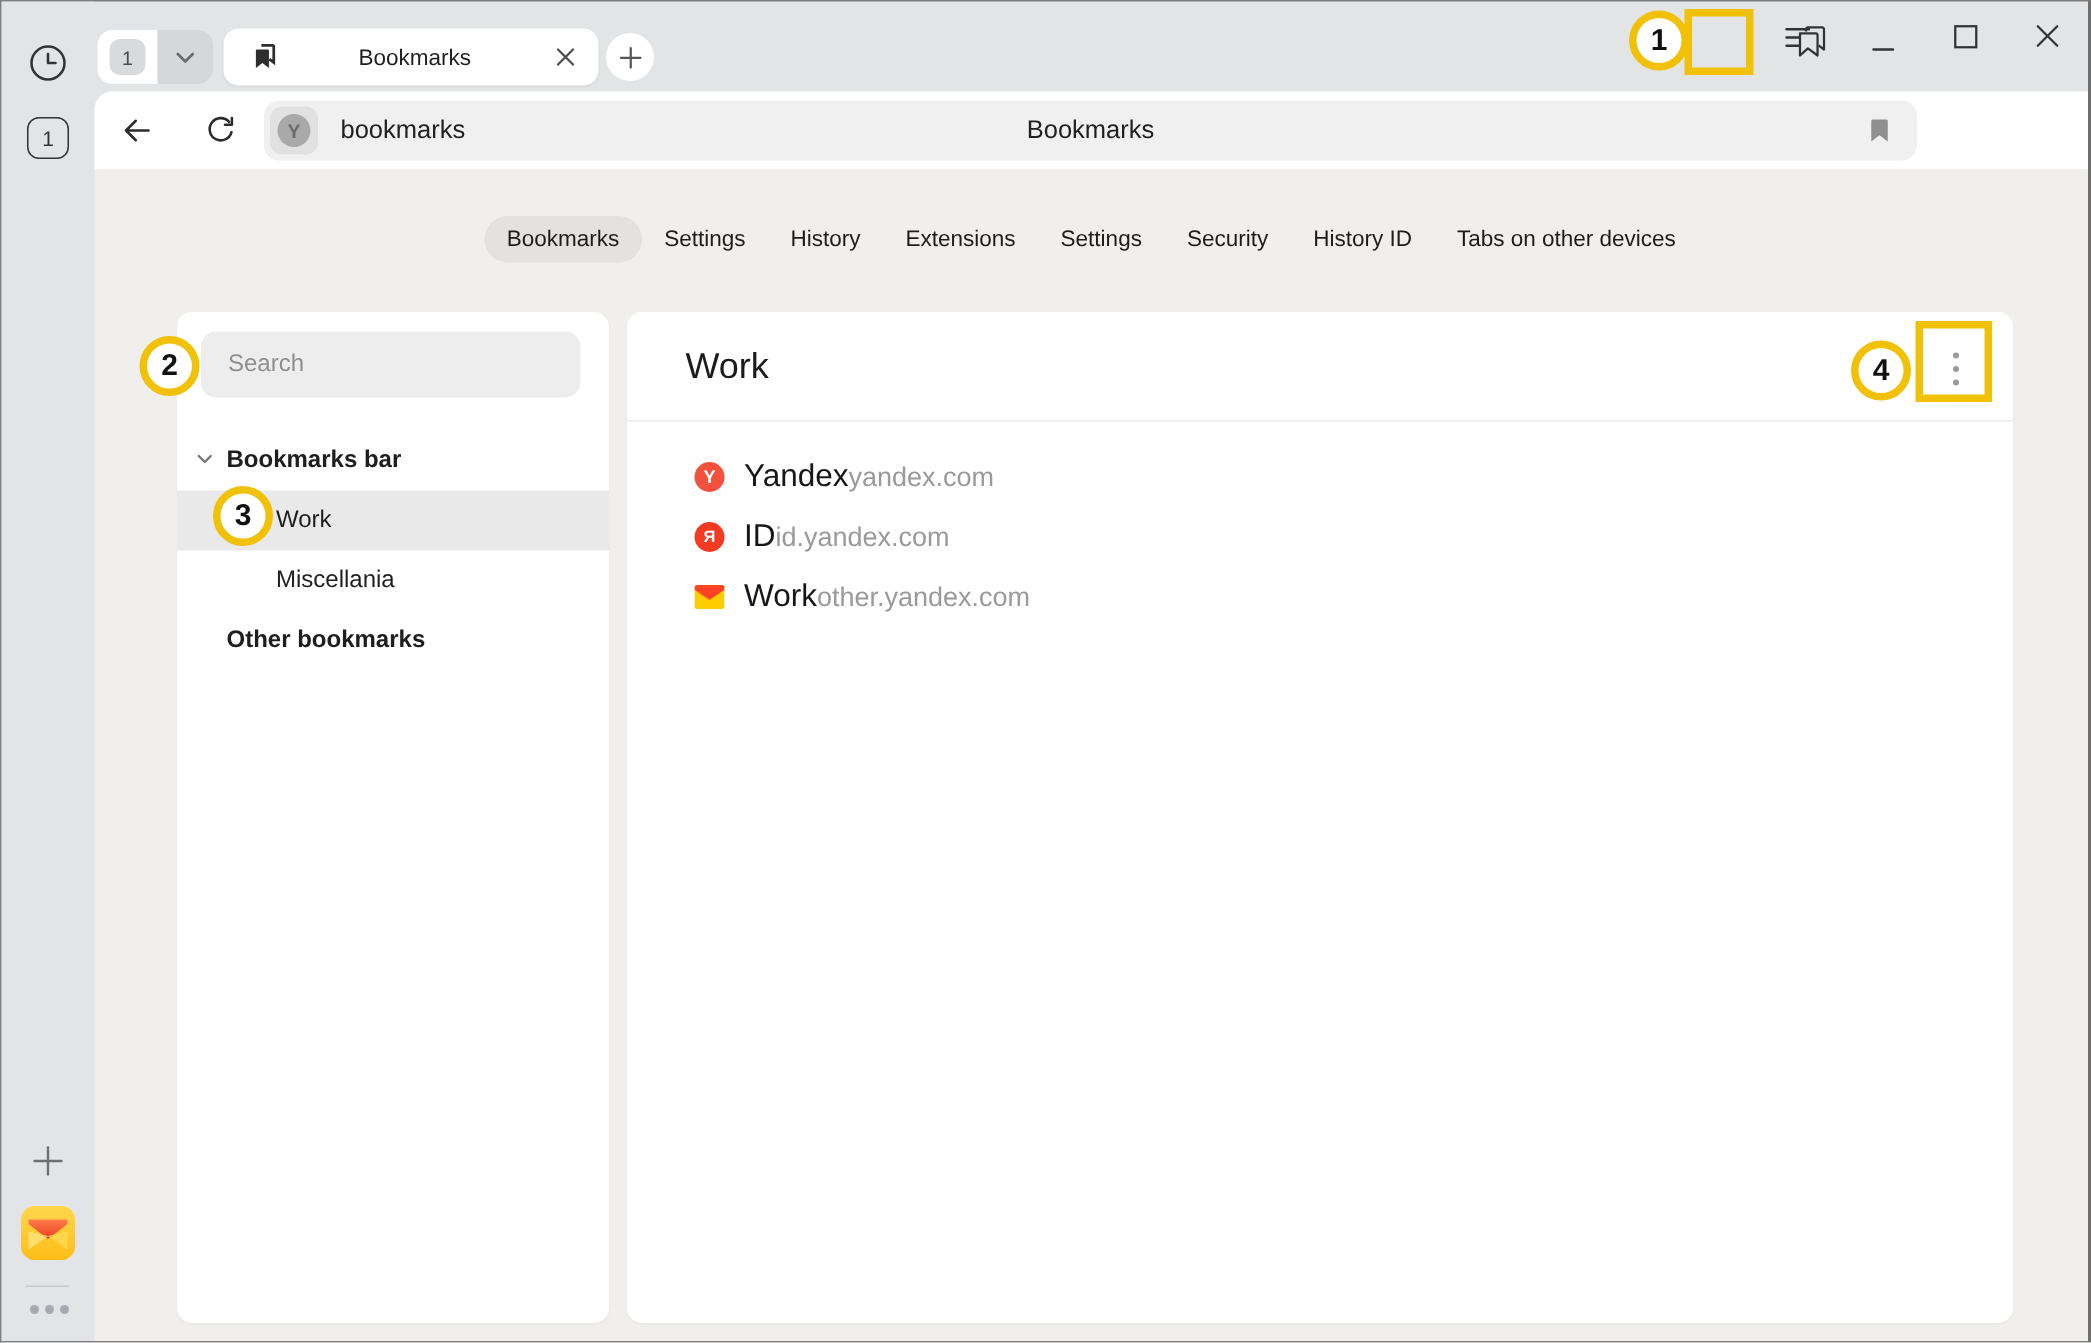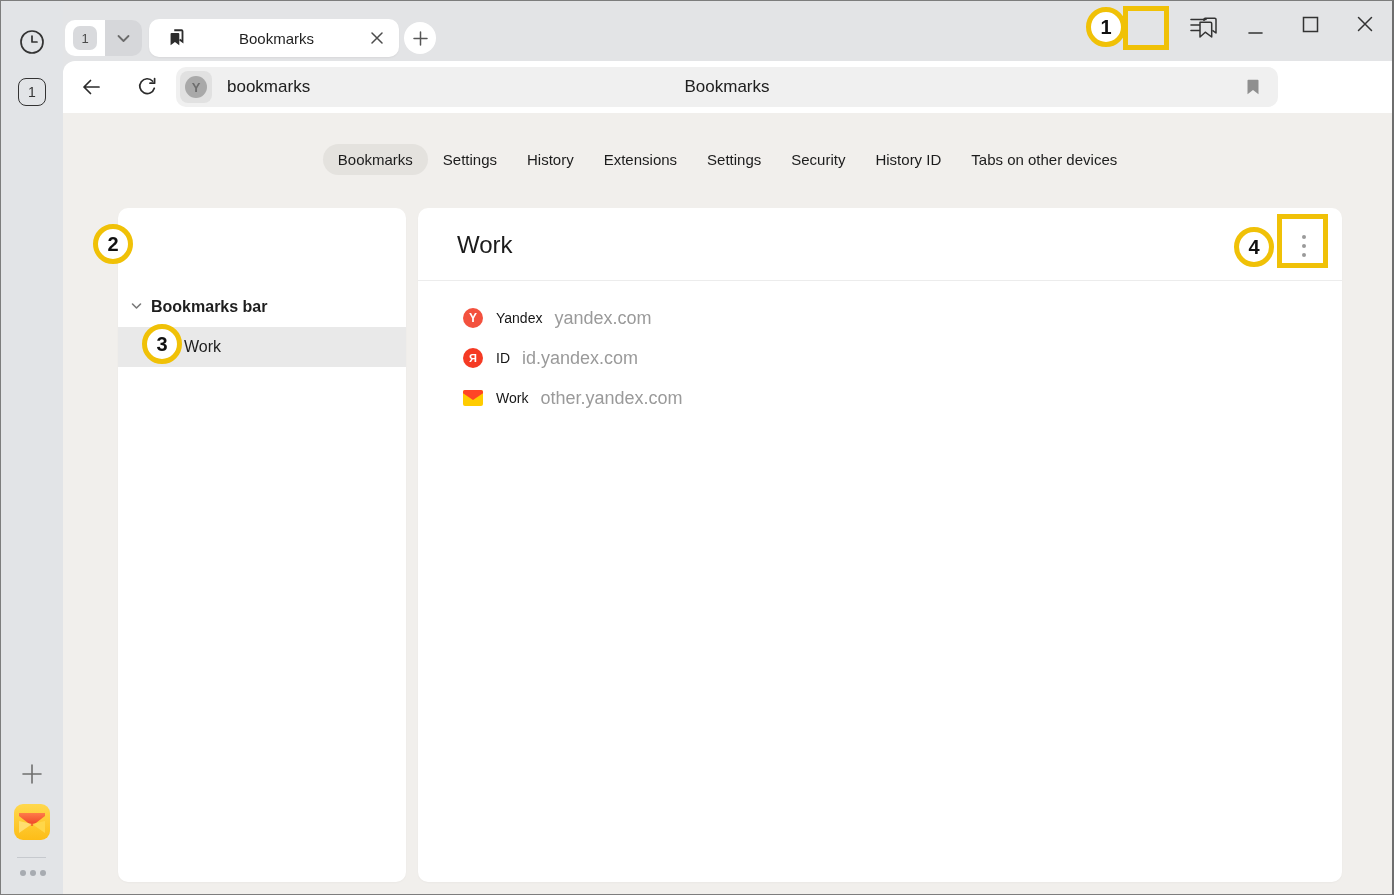--- a/index.html
+++ b/index.html
@@ -116,21 +116,21 @@
     display:flex; flex-direction:column; align-items:center; justify-content:center; gap:5px; }
   .header-kebab i { width:4px; height:4px; border-radius:50%; background:#9a9a9a; }
 
   .bm-list { position:absolute; left:0; top:90px; right:0; }
   .bm-row { height:40px; display:flex; align-items:center; padding-left:45px; }
   .bm-fav { width:20px; height:20px; margin-right:13px; flex:none; }
   .bm-fav .circle {
     width:20px; height:20px; border-radius:50%; display:flex; align-items:center; justify-content:center;
     color:#fff; font-weight:bold;
   }
-  .bm-title { font-size:14px; color:#161616; margin-right:12px; }
+  .bm-title { font-size:21px; color:#161616; }
   .bm-url { font-size:18px; color:#9a9a9a; }
 
   
   .callout-circle {
     position:absolute; width:40px; height:40px; border-radius:50%;
     background:#fff; border:5px solid #f0c107; display:flex; align-items:center; justify-content:center;
     font-size:20px; font-weight:bold; color:#111; z-index:50;
   }
   .callout-rect { position:absolute; border:5px solid #f0c107; z-index:49; }
   .co-1 { left:1085px; top:6px; }
@@ -295,31 +295,38 @@
       <div class="nav-tab">Settings</div>
       <div class="nav-tab">History</div>
       <div class="nav-tab">Extensions</div>
       <div class="nav-tab">Settings</div>
       <div class="nav-tab">Security</div>
       <div class="nav-tab">History ID</div>
       <div class="nav-tab">Tabs on other devices</div>
     </div>
 
     <div class="card sidebar-card">
+      <input class="search-box" type="text" placeholder="Search" style="">
       <div class="tree">
         <div class="tree-row lvl0">
           <span class="tree-chevron">
             <svg width="11" height="8" viewBox="0 0 11 8" fill="none" stroke="#787878" stroke-width="1.6" stroke-linecap="round" stroke-linejoin="round">
                 <path d="M1.5 2 5.5 6 9.5 2"></path>
               </svg>
           </span>
           <span>Bookmarks bar</span>
         </div>
         <div class="tree-row lvl1 selected">
           <span>Work</span>
+        </div>
+        <div class="tree-row lvl1">
+          <span>Miscellania</span>
+        </div>
+        <div class="tree-row lvl0">
+          <span>Other bookmarks</span>
         </div>
       </div>
     </div>
 
     <div class="card main-card">
       <div class="main-header">
         <div class="main-title">Work</div>
         <div class="header-kebab">
             <i></i>
             <i></i>

